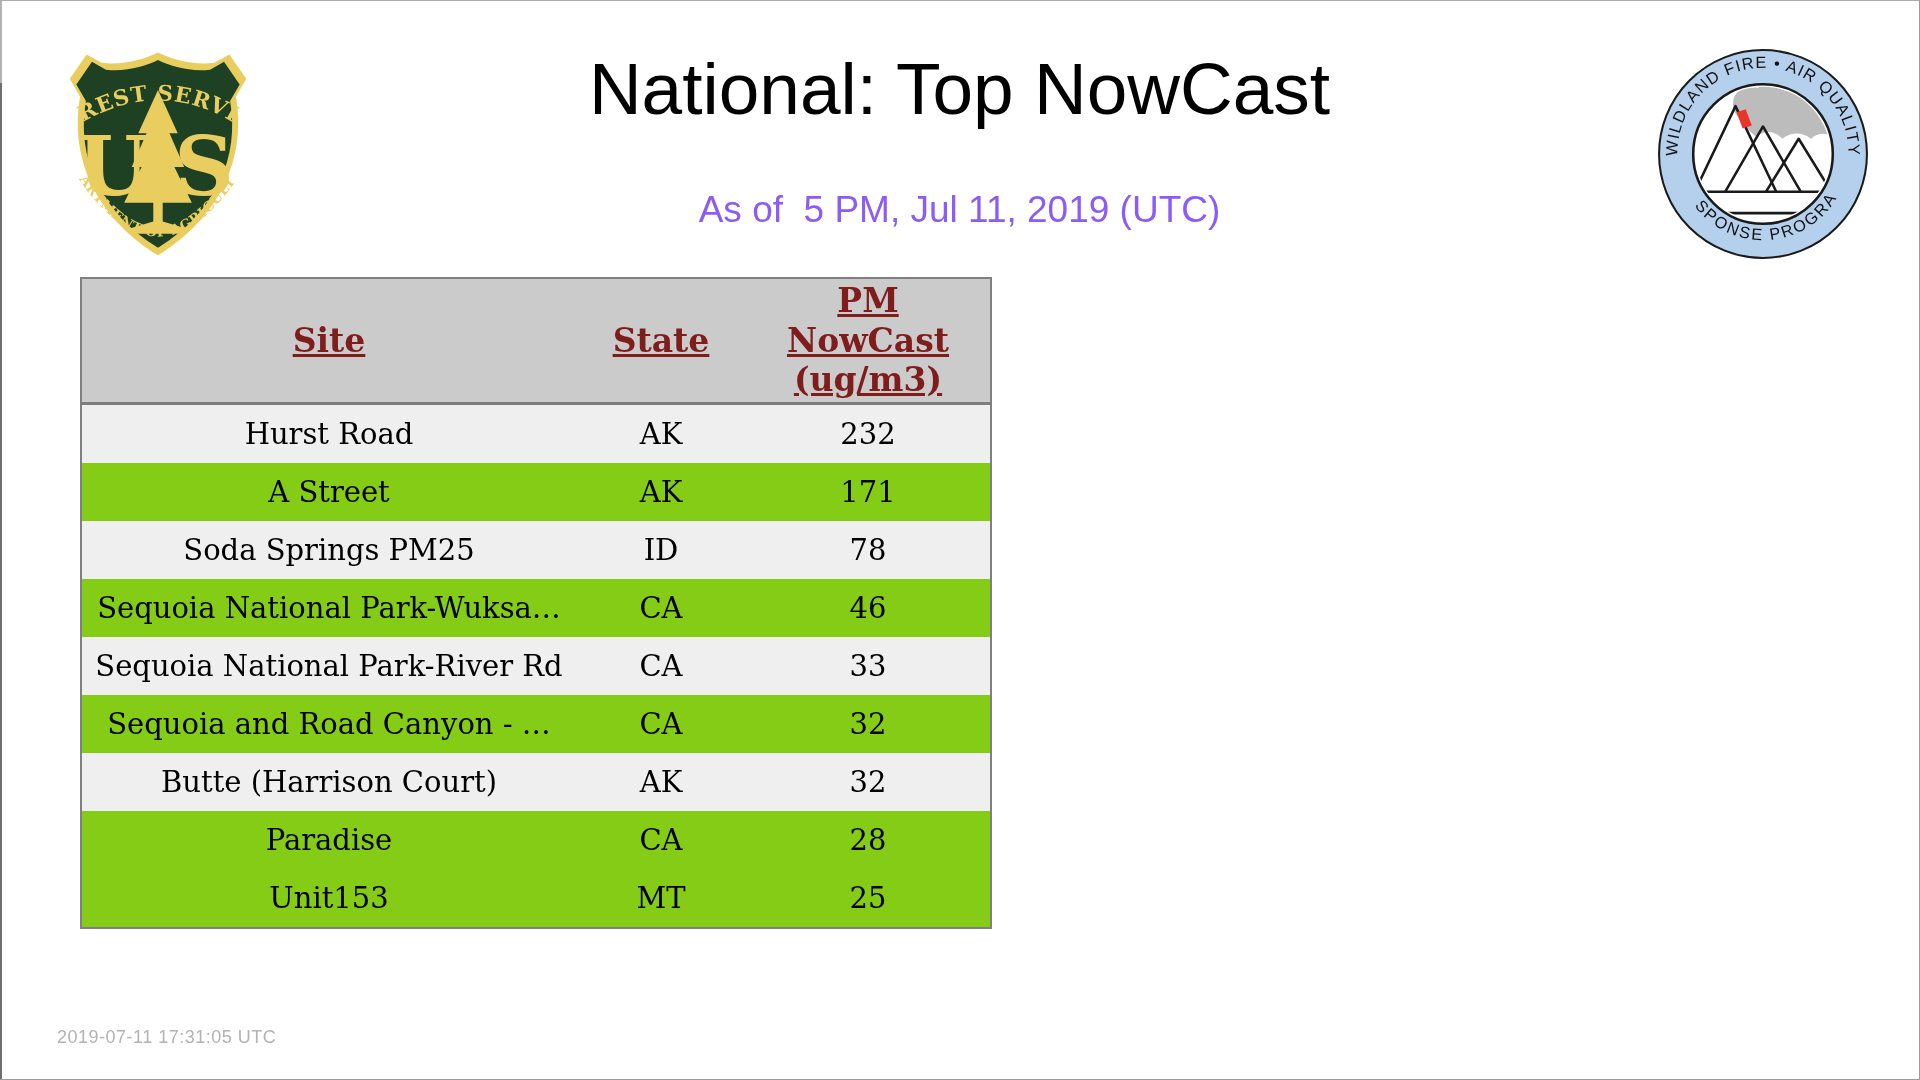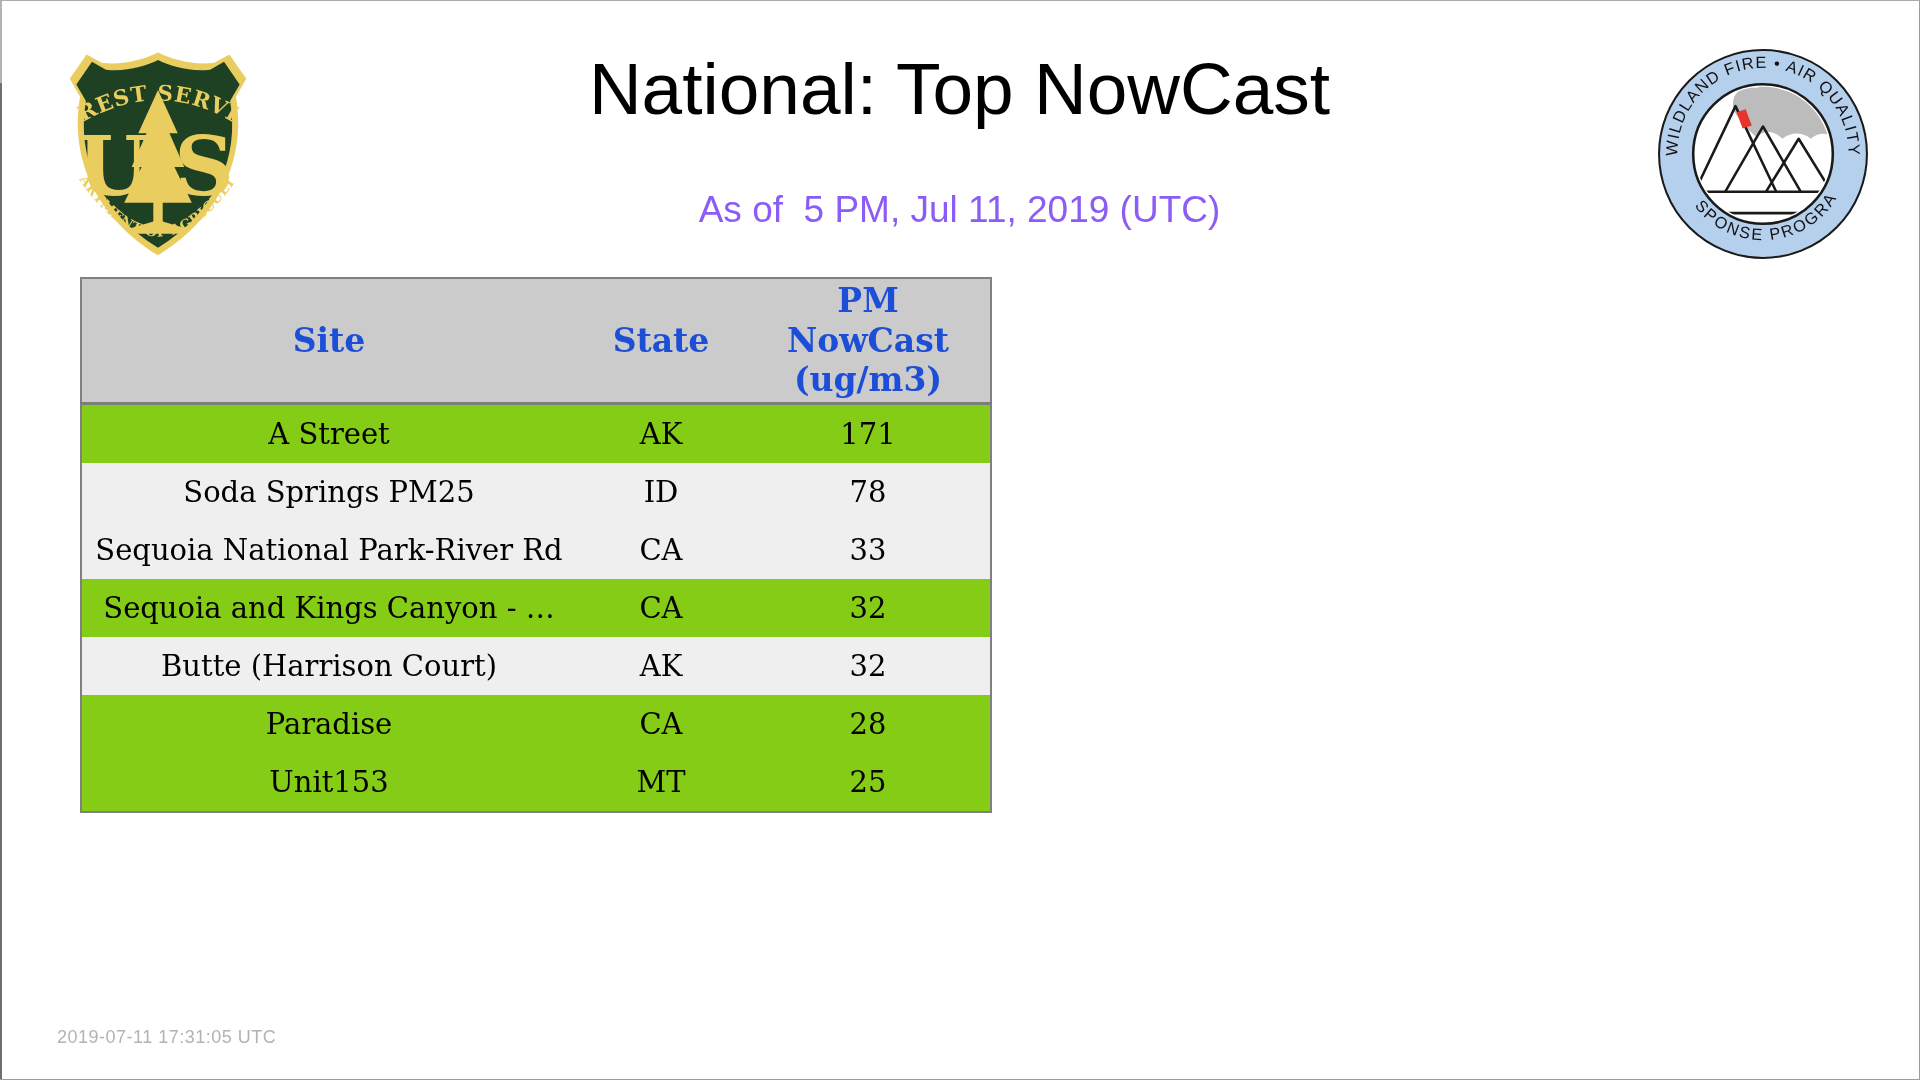--- a/index.html
+++ b/index.html
@@ -28,22 +28,22 @@
     position:absolute;left:80px;top:276px;width:910px;
     border-collapse:collapse;table-layout:fixed;
     border:2px solid #808080;
     font-family:"DejaVu Serif","Liberation Serif",serif;
   }
   table.nowcast col.c-site{width:495px;}
   table.nowcast col.c-state{width:170px;}
   table.nowcast col.c-pm{width:245px;}
   table.nowcast th{
     height:123px;background:#cbcbcb;border-bottom:3px solid #7d7d7d;
-    font-size:33px;font-weight:bold;color:#1d4ed8;text-align:center;vertical-align:middle;
-    white-space:pre-line;line-height:1.2;padding:0;
+    font-size:33px;font-weight:bold;color:#7f1d1d;text-align:center;vertical-align:middle;
+    white-space:pre-line;line-height:1.2;padding:0;text-decoration:underline;
   }
   table.nowcast td{
     height:58px;font-size:29px;color:#000;text-align:center;vertical-align:middle;padding:0;
     overflow:hidden;white-space:nowrap;
   }
   table.nowcast tr.odd td{background:#efefef;}
   table.nowcast tr.even td{background:#84cc16;}
 
   .footer-ts{
     position:absolute;left:57px;top:1026px;
@@ -127,37 +127,47 @@
     <thead>
       <tr>
         <th>Site</th>
         <th>State</th>
         <th>PM
 NowCast
 (ug/m3)</th>
       </tr>
     </thead>
     <tbody>
+      <tr class="odd">
+        <td>Hurst Road</td>
+        <td>AK</td>
+        <td>232</td>
+      </tr>
       <tr class="even">
         <td>A Street</td>
         <td>AK</td>
         <td>171</td>
       </tr>
       <tr class="odd">
         <td>Soda Springs PM25</td>
         <td>ID</td>
         <td>78</td>
       </tr>
+      <tr class="even">
+        <td>Sequoia National Park-Wuksa…</td>
+        <td>CA</td>
+        <td>46</td>
+      </tr>
       <tr class="odd">
         <td>Sequoia National Park-River Rd</td>
         <td>CA</td>
         <td>33</td>
       </tr>
       <tr class="even">
-        <td>Sequoia and Kings Canyon - …</td>
+        <td>Sequoia and Road Canyon - …</td>
         <td>CA</td>
         <td>32</td>
       </tr>
       <tr class="odd">
         <td>Butte (Harrison Court)</td>
         <td>AK</td>
         <td>32</td>
       </tr>
       <tr class="even">
         <td>Paradise</td>

